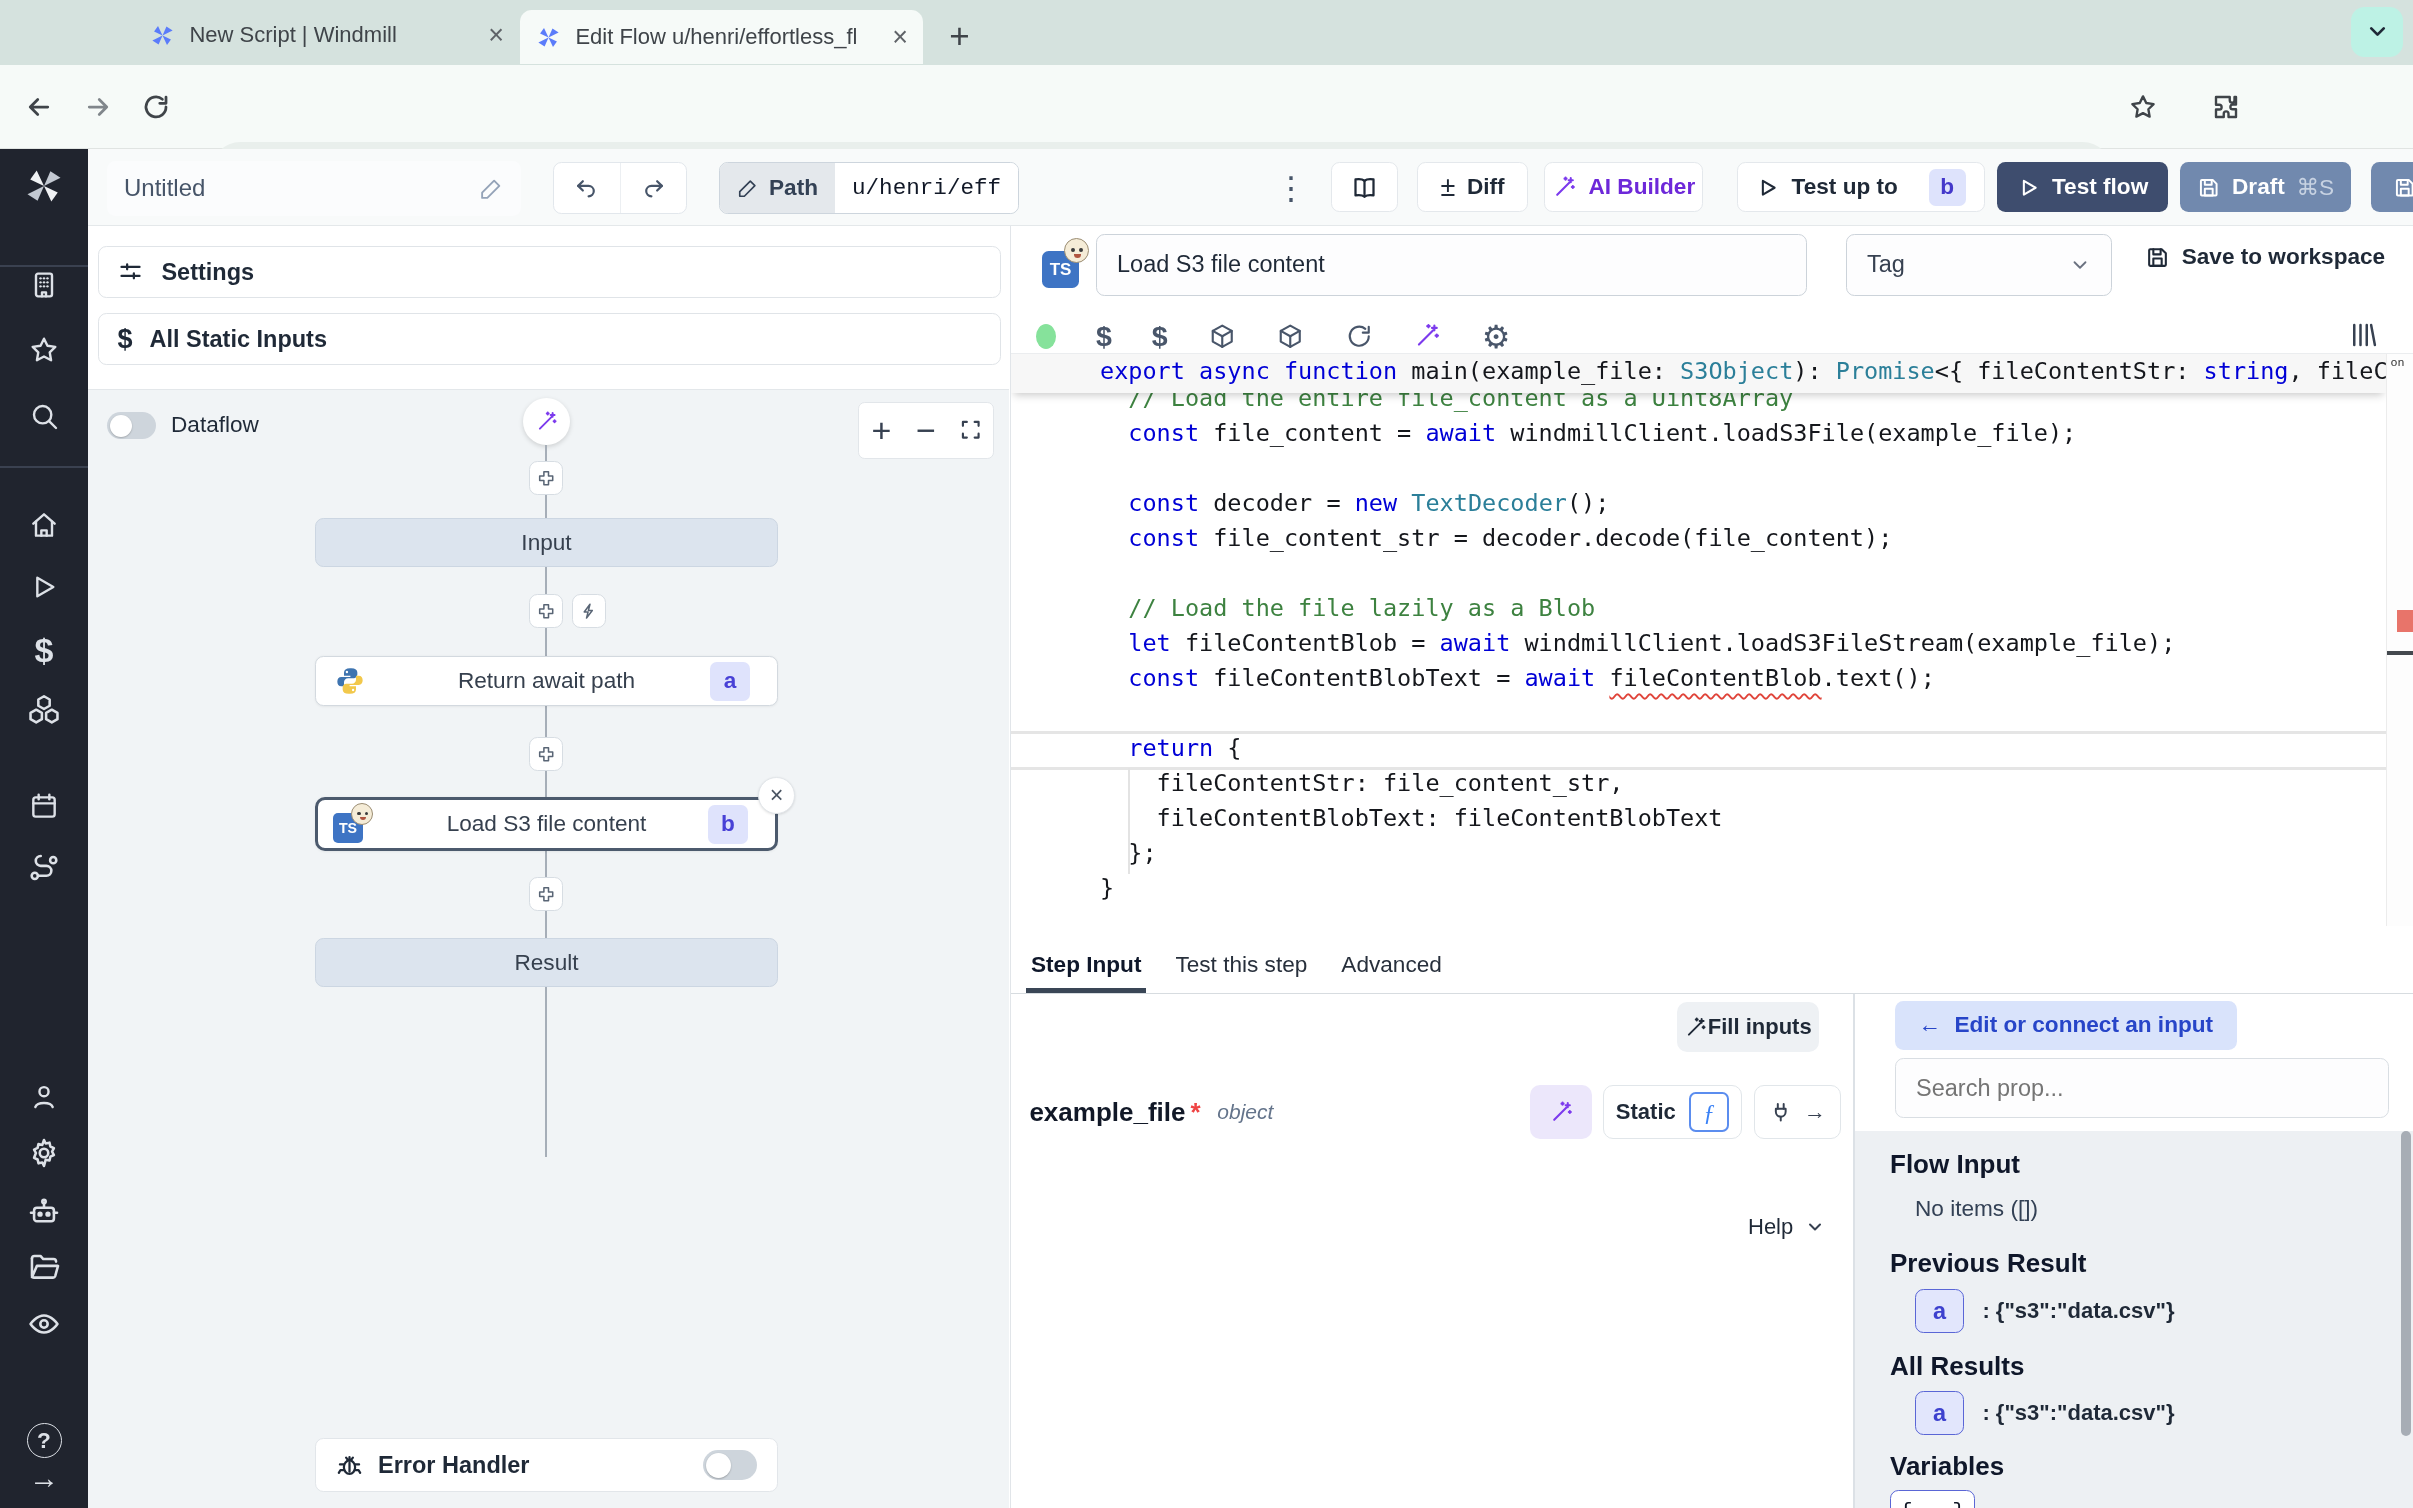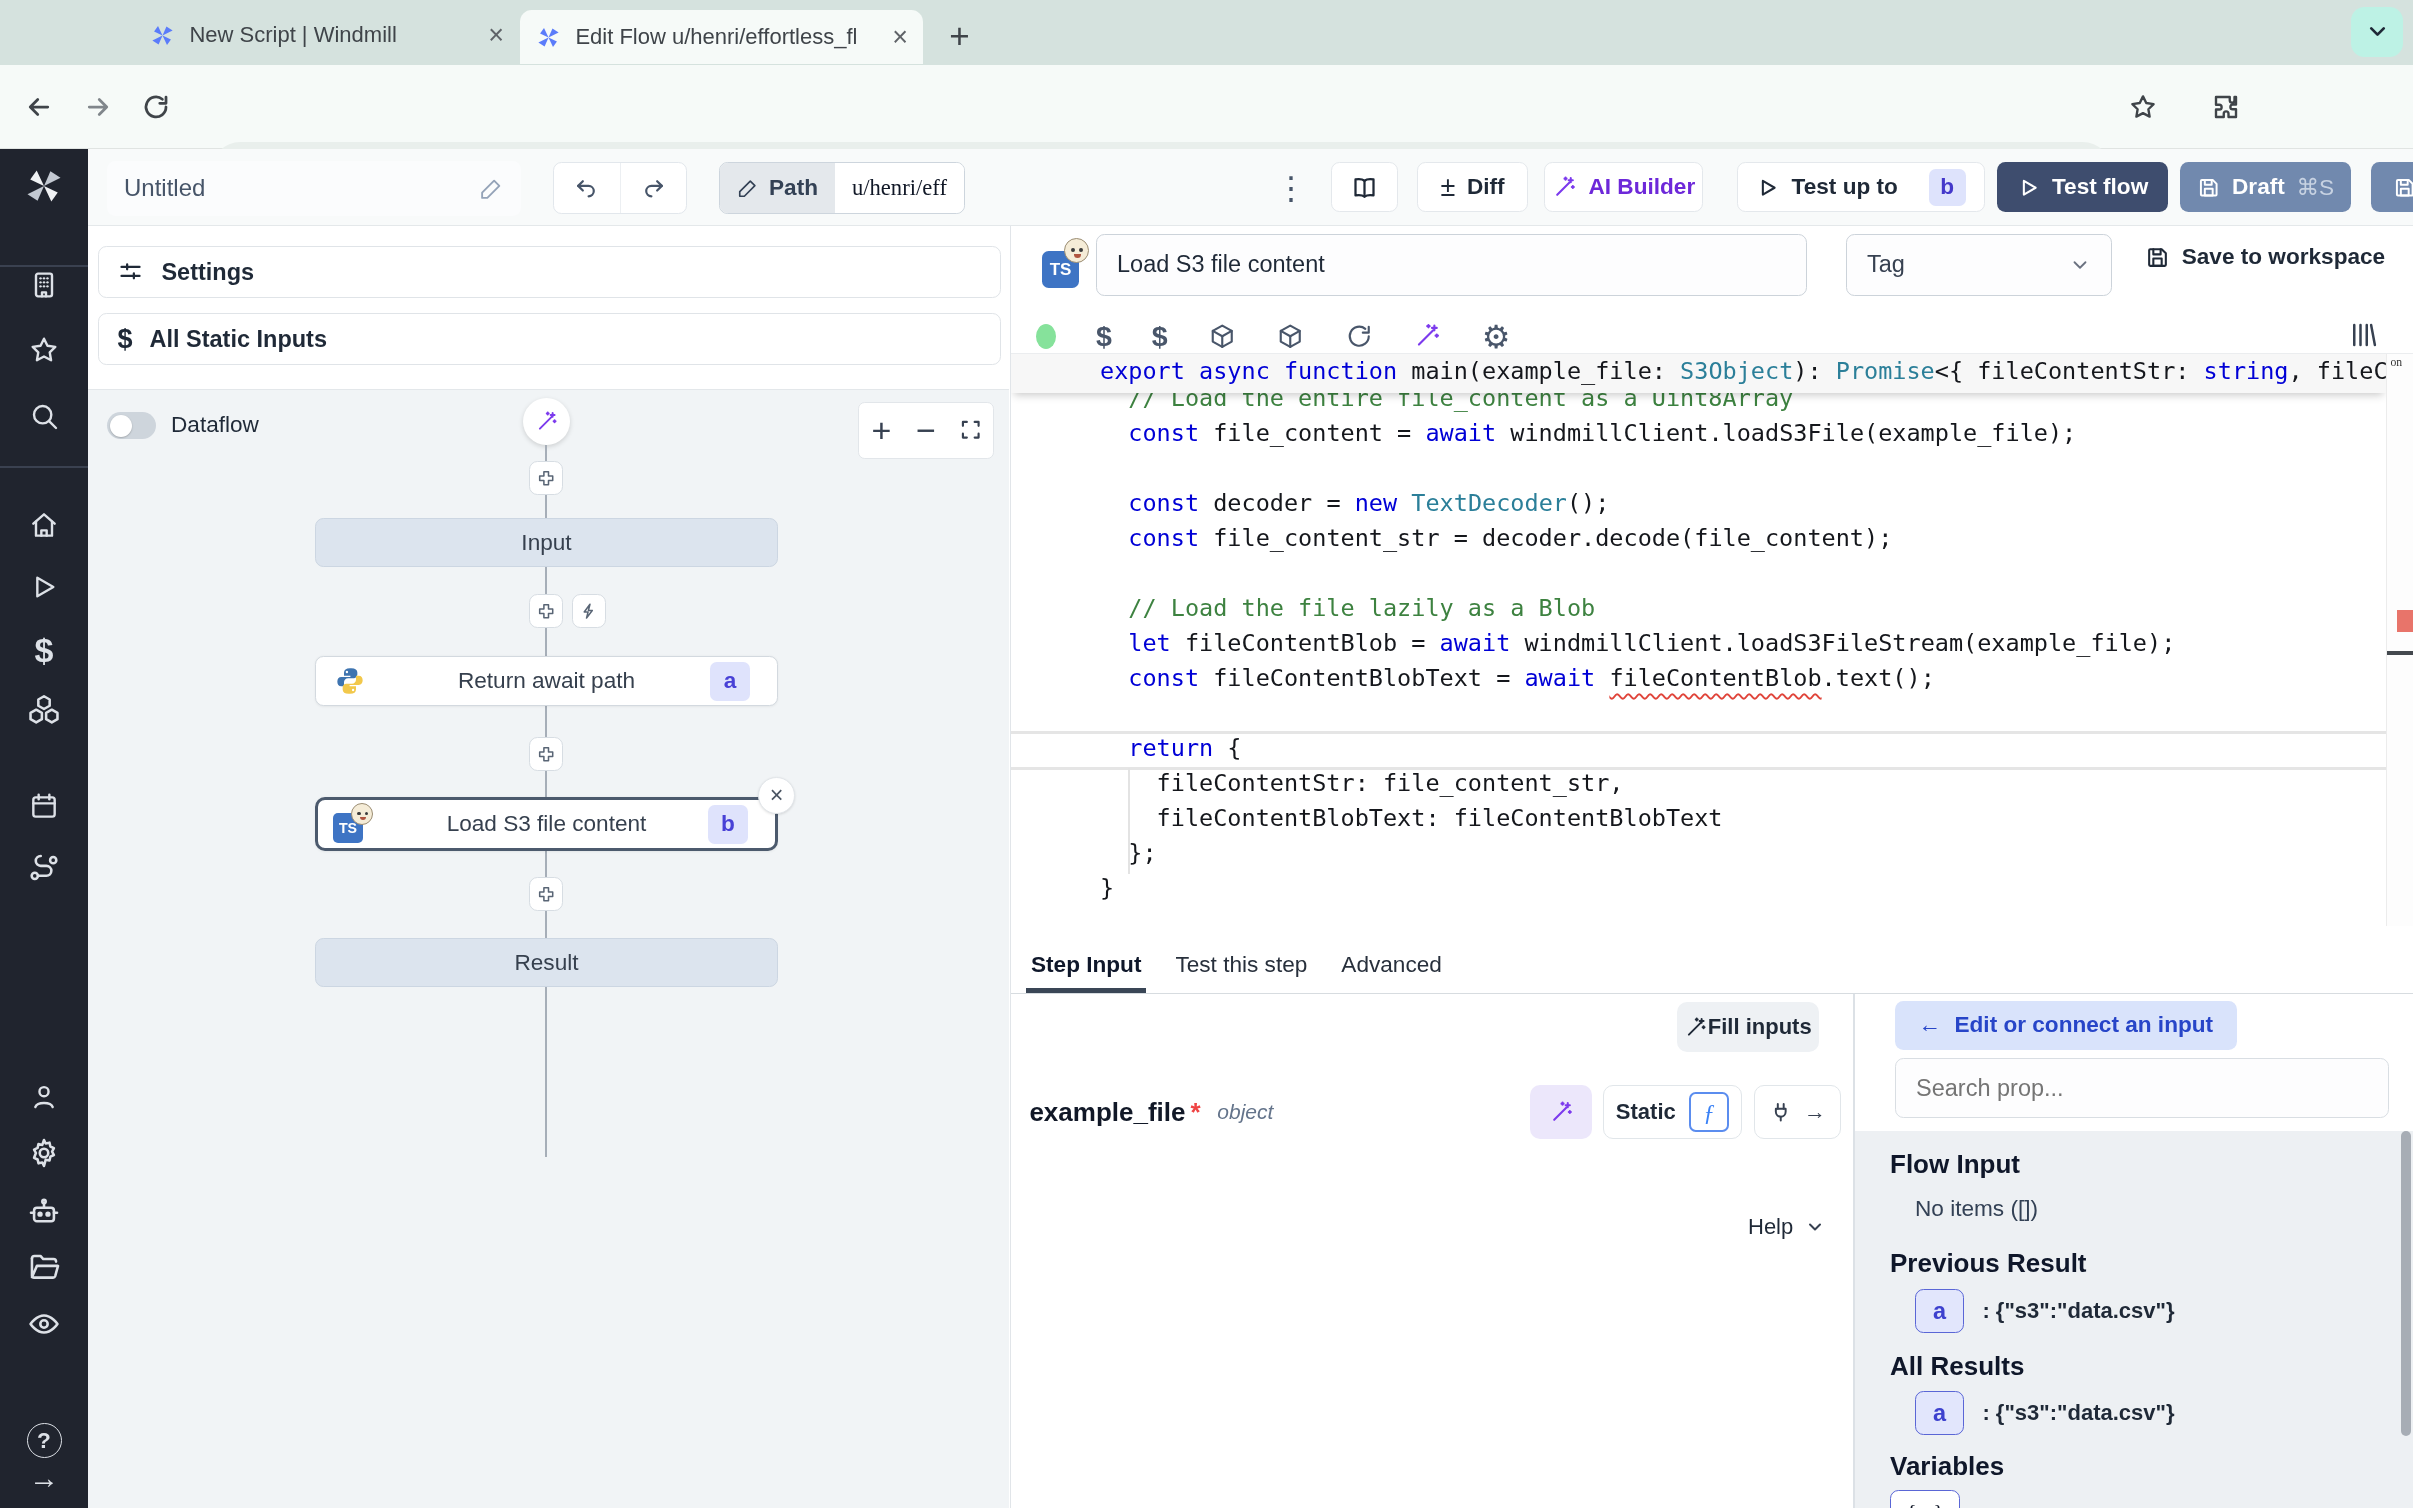--- a/index.html
+++ b/index.html
@@ -3,21 +3,21 @@
 <meta charset="utf-8">
 <style>
   *{box-sizing:border-box;margin:0;padding:0}
   html,body{width:2413px;height:1508px}
   body{position:relative;overflow:hidden;background:#fff;font-family:"Liberation Sans",sans-serif;color:#1f2937}
   .ab{position:absolute}
   .fx{display:flex;align-items:center}
   .ctr{display:flex;align-items:center;justify-content:center}
   svg{display:block}
   .ico{stroke:currentColor;fill:none;stroke-width:1.8;stroke-linecap:round;stroke-linejoin:round}
-  .mono{font-family:Liberation Serif, serif}
+  .mono{font-family:Liberation Mono, monospace}
 
   
   .tabstrip{left:0;top:0;width:2413px;height:65px;background:#d5e2de}
   .tab{height:50px;top:10px;border-radius:11.7px 11.7px 0 0;display:flex;align-items:center;gap:13.4px;padding:0 15px;font-size:22px;color:#3f4449}
   .tab.active{background:#f6faf8;height:54px;top:10px}
   .tabclose{font-size:27px;color:#5f6368;line-height:1}
   .toolbar{left:0;top:65px;width:2413px;height:84px;background:#f6faf8;border-bottom:1.7px solid #e0e4e2}
   .urlpill{left:211px;top:77px;width:1901px;height:59px;border-radius:30px;background:#e9efec;display:flex;align-items:center;gap:17px;padding:0 22px;font-size:23.5px;color:#24282c}
   .navbtn{width:37px;height:37px;color:#3f4449}
   .chevbtn{left:2351px;top:6.7px;width:52px;height:50px;border-radius:13.4px;background:#bdf2e5;color:#1f2937}
@@ -430,20 +430,30 @@
     <div class="ab ctr plusbtn" style="left:441px;top:487px">
         <svg width="18.4" height="18.4" viewBox="0 0 24 24" class="ico" style="stroke-width:2">
           <path d="M9 3.5h6V9h5.5v6H15v5.5H9V15H3.5V9H9z"></path>
         </svg>
       </div>
 
     <div class="ab node flat" style="top:548px">
         <span>Result</span>
       </div>
 
+    <div class="ab fx" style="left:227px;top:1048px;width:463px;height:54px;background:#fff;border:1.7px solid #e2e6ea;border-radius:8.4px;padding:0 20px;gap:15px">
+      <svg width="27" height="27" viewBox="0 0 24 24" class="ico" style="stroke-width:2;color:#1f2937">
+          <ellipse cx="12" cy="13.5" rx="5" ry="6"></ellipse>
+          <path d="M12 7.5V4.5M9 5l1.5 2M15 5l-1.5 2M7 11H3.5M7 16H4l-1.5 2.5M17 11h3.5M17 16h3l1.5 2.5M12 9.5v8"></path>
+        </svg>
+      <span style="font-size:23.5px;font-weight:700;color:#1f2937">Error Handler</span>
+      <div class="toggle" style="margin-left:auto;width:54px;height:30px">
+          <div class="knob" style="width:25px;height:25px"></div>
+        </div>
+    </div>
   </div>
 </div>
 
 <div class="ab editor">
 
   <div class="ab" style="left:31px;top:17px;width:49px;height:44px">
     <div class="ab ctr" style="left:0;top:8.4px;width:37px;height:37px;background:#3e74c4;border-radius:6.7px;color:#fff;font-weight:700;font-size:17px">TS</div>
     <div class="ab" style="left:22px;top:-5px;width:25px;height:25px;border-radius:50%;background:#f5ecd7;border:1.3px solid #9a8c72">
       <div class="ab" style="left:5.9px;top:9.2px;width:3.8px;height:3.8px;border-radius:50%;background:#3b3b3b"></div>
       <div class="ab" style="left:14.2px;top:9.2px;width:3.8px;height:3.8px;border-radius:50%;background:#3b3b3b"></div>

